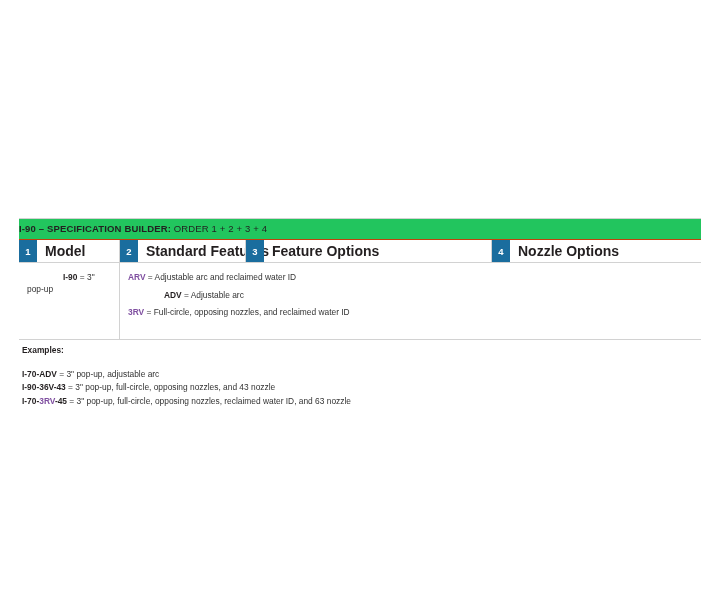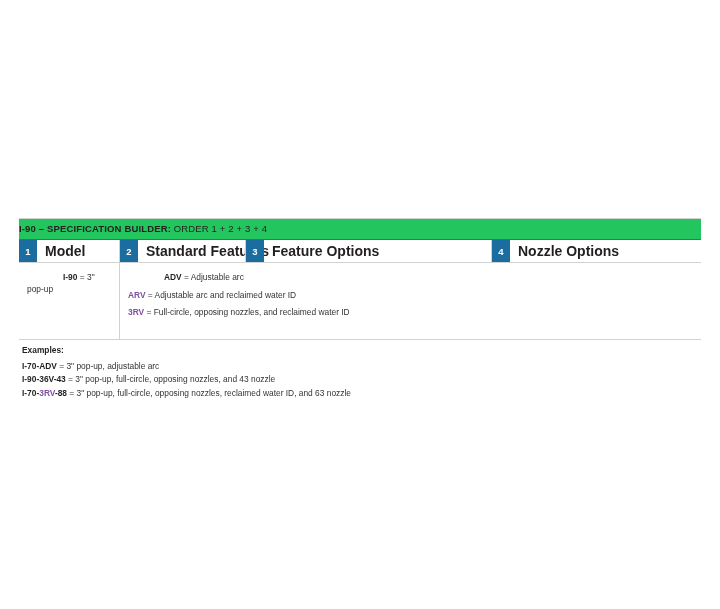--- a/index.html
+++ b/index.html
@@ -117,21 +117,21 @@
     position: absolute;
     left: 22px;
     top: 344px;
     font-size: 8.4px;
     line-height: 1.62;
     color: #333333;
   }
   .examples .ex-head {
     font-weight: bold;
     color: #231f20;
-    margin-bottom: 2px;
+    margin-bottom: 10px;
   }
   .examples .ex-code { font-weight: bold; color: #231f20; }
   .examples .ex-code .pur { color: #7f4fa0; }
 </style>
 </head>
 <body>
 
 <div class="spec-wrap">
 
   <div class="title-bar">
@@ -169,39 +169,39 @@
 
     <div class="body-row">
 
       <div class="col col-1 body-cell">
         <span class="code">I-90</span><span> = 3" pop-up</span>
       </div>
 
 
       <div class="col col-3 body-cell sep-left">
         <div class="opt-line">
+          <span class="code-purple">ARV</span><span> = Adjustable arc and reclaimed water ID</span>
+        </div>
+        <div class="opt-line">
           <span class="code">ADV</span><span> = Adjustable arc</span>
-        </div>
-        <div class="opt-line">
-          <span class="code-purple">ARV</span><span> = Adjustable arc and reclaimed water ID</span>
         </div>
         <div class="opt-line">
           <span class="code-purple">3RV</span><span> = Full-circle, opposing nozzles, and reclaimed water ID</span>
         </div>
       </div>
 
 
     </div>
   </div>
 </div>
 
 <div class="examples">
   <div class="ex-head">Examples:</div>
   <div>
     <span class="ex-code">I-70-ADV</span><span> = 3" pop-up, adjustable arc</span>
   </div>
   <div>
     <span class="ex-code">I-90-36V-43</span><span> = 3" pop-up, full-circle, opposing nozzles, and 43 nozzle</span>
   </div>
   <div>
-    <span class="ex-code"><span>I-70-</span><span class="pur">3RV</span><span>-88</span></span><span> = 3" pop-up, full-circle, opposing nozzles, reclaimed water ID, and 63 nozzle</span>
+    <span class="ex-code"><span>I-70-</span><span class="pur">3RV</span><span>-45</span></span><span> = 3" pop-up, full-circle, opposing nozzles, reclaimed water ID, and 63 nozzle</span>
   </div>
 </div>
 
 </body></html>

